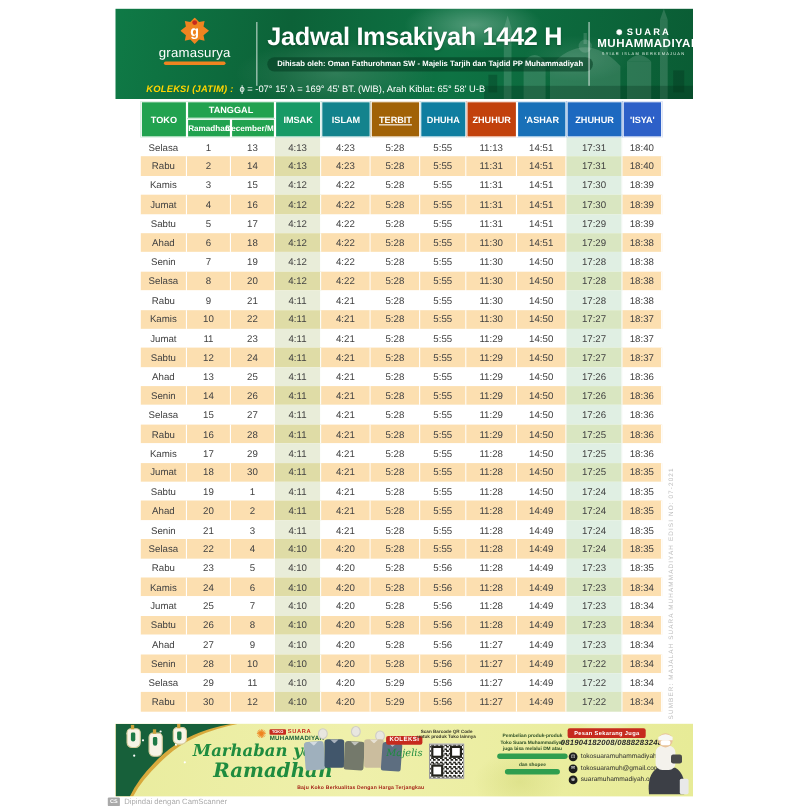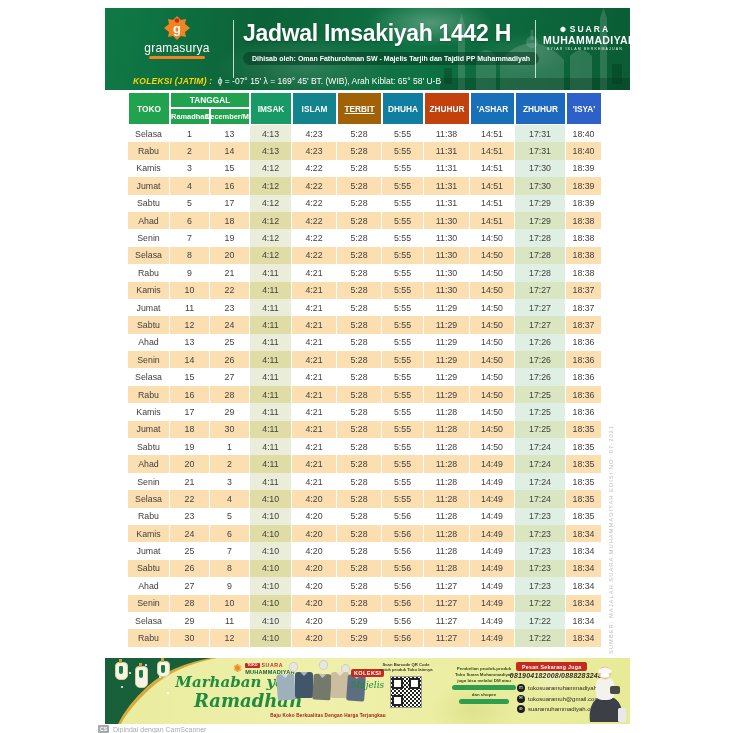--- a/index.html
+++ b/index.html
@@ -200,21 +200,21 @@
     <div class="hcell" style="grid-area: 1 / 9 / span 2 / span 1; background: rgb(24, 112, 184);">'ASHAR</div>
     <div class="hcell" style="grid-area: 1 / 10 / span 2 / span 1; background: rgb(29, 105, 192);">ZHUHUR</div>
     <div class="hcell" style="grid-area: 1 / 11 / span 2 / span 1; background: rgb(45, 96, 200);">'ISYA'</div>
     <div class="bcell row-w" style="grid-area: 3 / 1;">Selasa</div>
     <div class="bcell row-w" style="grid-area: 3 / 2;">1</div>
     <div class="bcell row-w" style="grid-area: 3 / 3;">13</div>
     <div class="bcell row-w c-imsak" style="grid-area: 3 / 4;">4:13</div>
     <div class="bcell row-w" style="grid-area: 3 / 5;">4:23</div>
     <div class="bcell row-w" style="grid-area: 3 / 6;">5:28</div>
     <div class="bcell row-w" style="grid-area: 3 / 7;">5:55</div>
-    <div class="bcell row-w" style="grid-area: 3 / 8;">11:38</div>
+    <div class="bcell row-w" style="grid-area: 3 / 8;">11:13</div>
     <div class="bcell row-w" style="grid-area: 3 / 9;">14:51</div>
     <div class="bcell row-w c-maghrib" style="grid-area: 3 / 10;">17:31</div>
     <div class="bcell row-w" style="grid-area: 3 / 11;">18:40</div>
     <div class="bcell row-o" style="grid-area: 4 / 1;">Rabu</div>
     <div class="bcell row-o" style="grid-area: 4 / 2;">2</div>
     <div class="bcell row-o" style="grid-area: 4 / 3;">14</div>
     <div class="bcell row-o c-imsak" style="grid-area: 4 / 4;">4:13</div>
     <div class="bcell row-o" style="grid-area: 4 / 5;">4:23</div>
     <div class="bcell row-o" style="grid-area: 4 / 6;">5:28</div>
     <div class="bcell row-o" style="grid-area: 4 / 7;">5:55</div>

